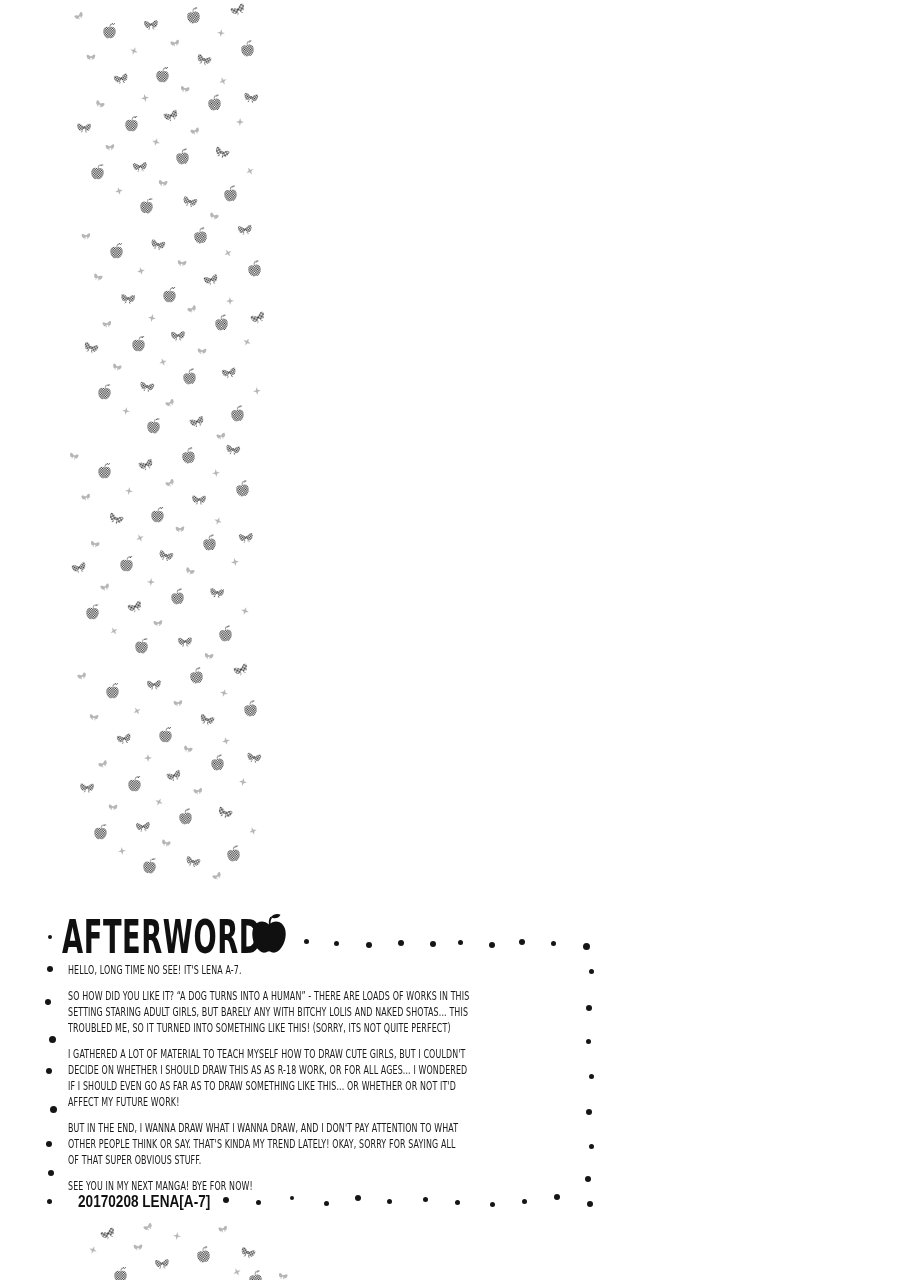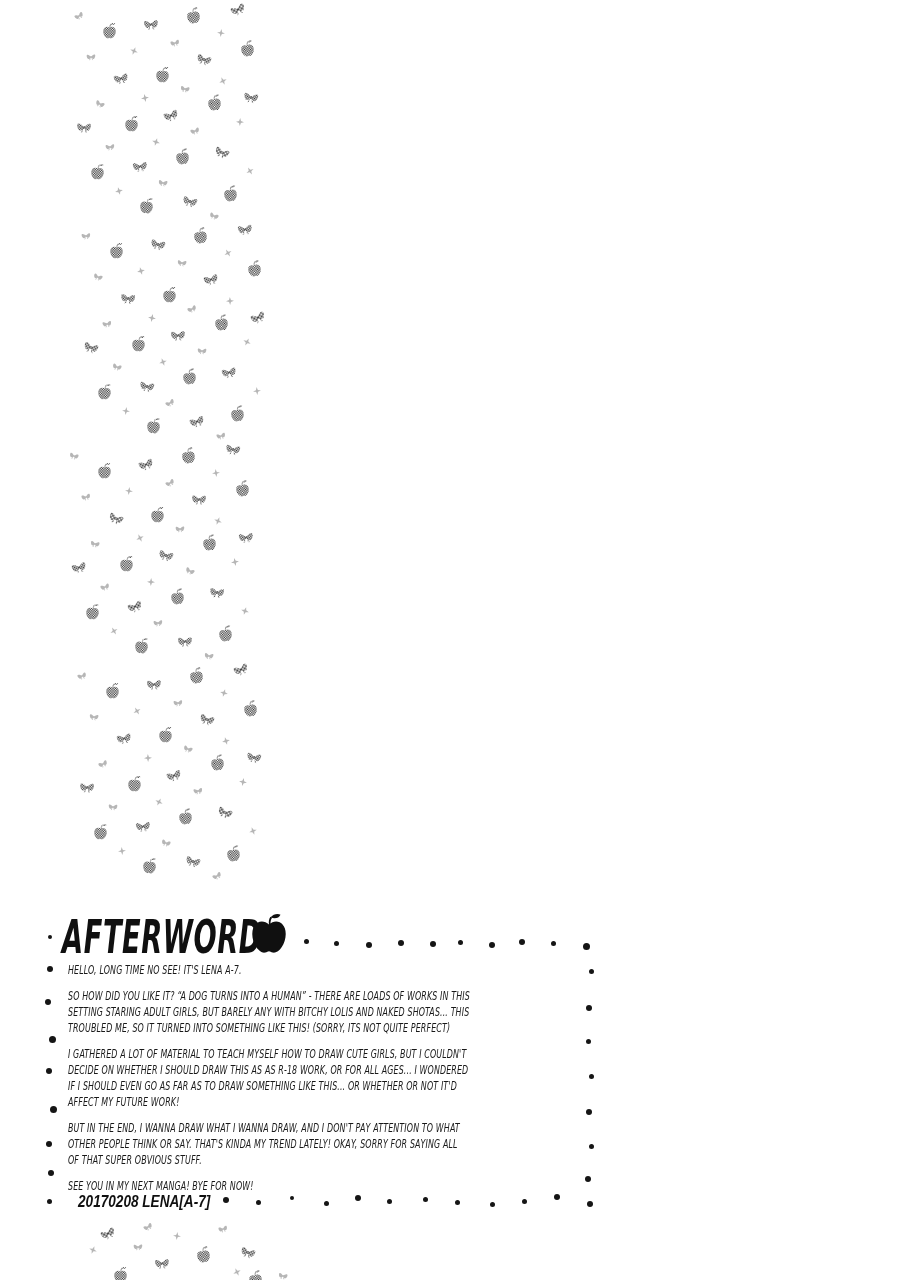--- a/index.html
+++ b/index.html
@@ -1,18 +1,18 @@
 <!DOCTYPE html>
 <html><head>
 <meta charset="utf-8">
 <style>
   html,body{margin:0;padding:0;background:#e8e8e8;}
   .page{
     position:relative;width:902px;height:1280px;background:#ffffff;
-    overflow:hidden;font-family:"DejaVu Sans",sans-serif;color:#151515;font-style:italic;
+    overflow:hidden;font-family:"DejaVu Sans",sans-serif;color:#151515;
   }
   .decor-layer{position:absolute;left:0;top:0;width:902px;height:1280px;pointer-events:none;}
   .decor-icon{position:absolute;overflow:visible;}
   .dot{position:absolute;border-radius:50%;background:#151515;}
   .title-row{position:absolute;left:62px;top:914px;height:46px;}
   .title-text{
     margin:0;font-family:"DejaVu Sans",sans-serif;font-weight:bold;font-size:47px;
     line-height:46px;letter-spacing:1px;white-space:nowrap;
     transform:scaleX(.58);transform-origin:0 0;color:#101010;
   }

